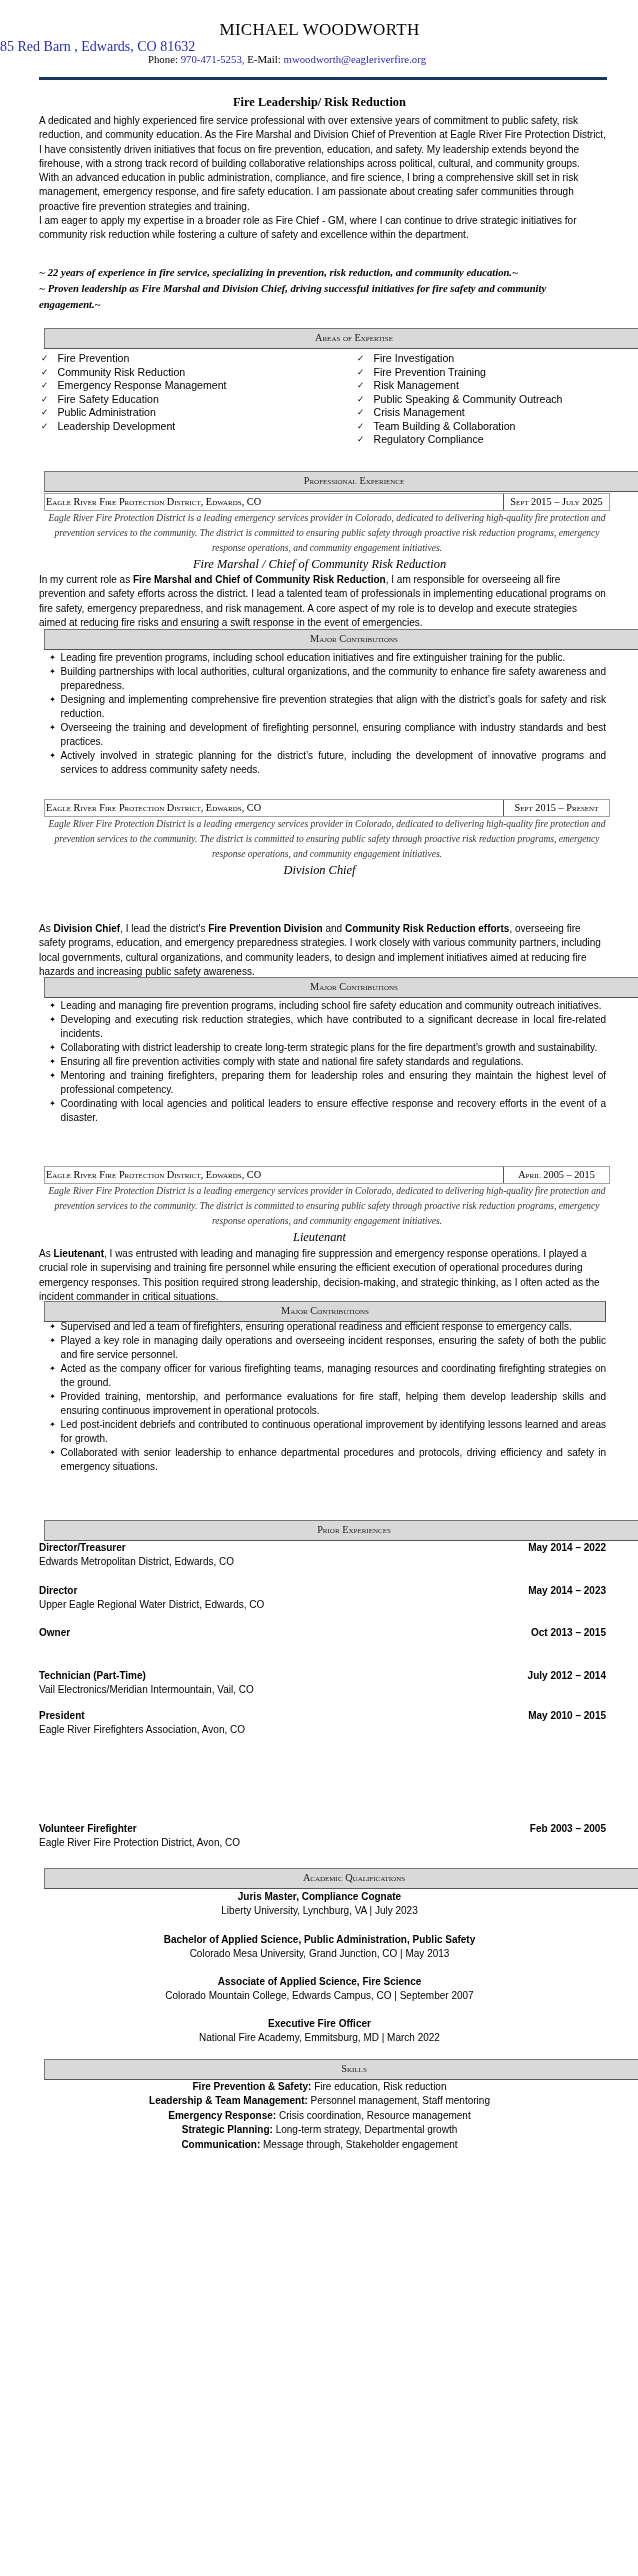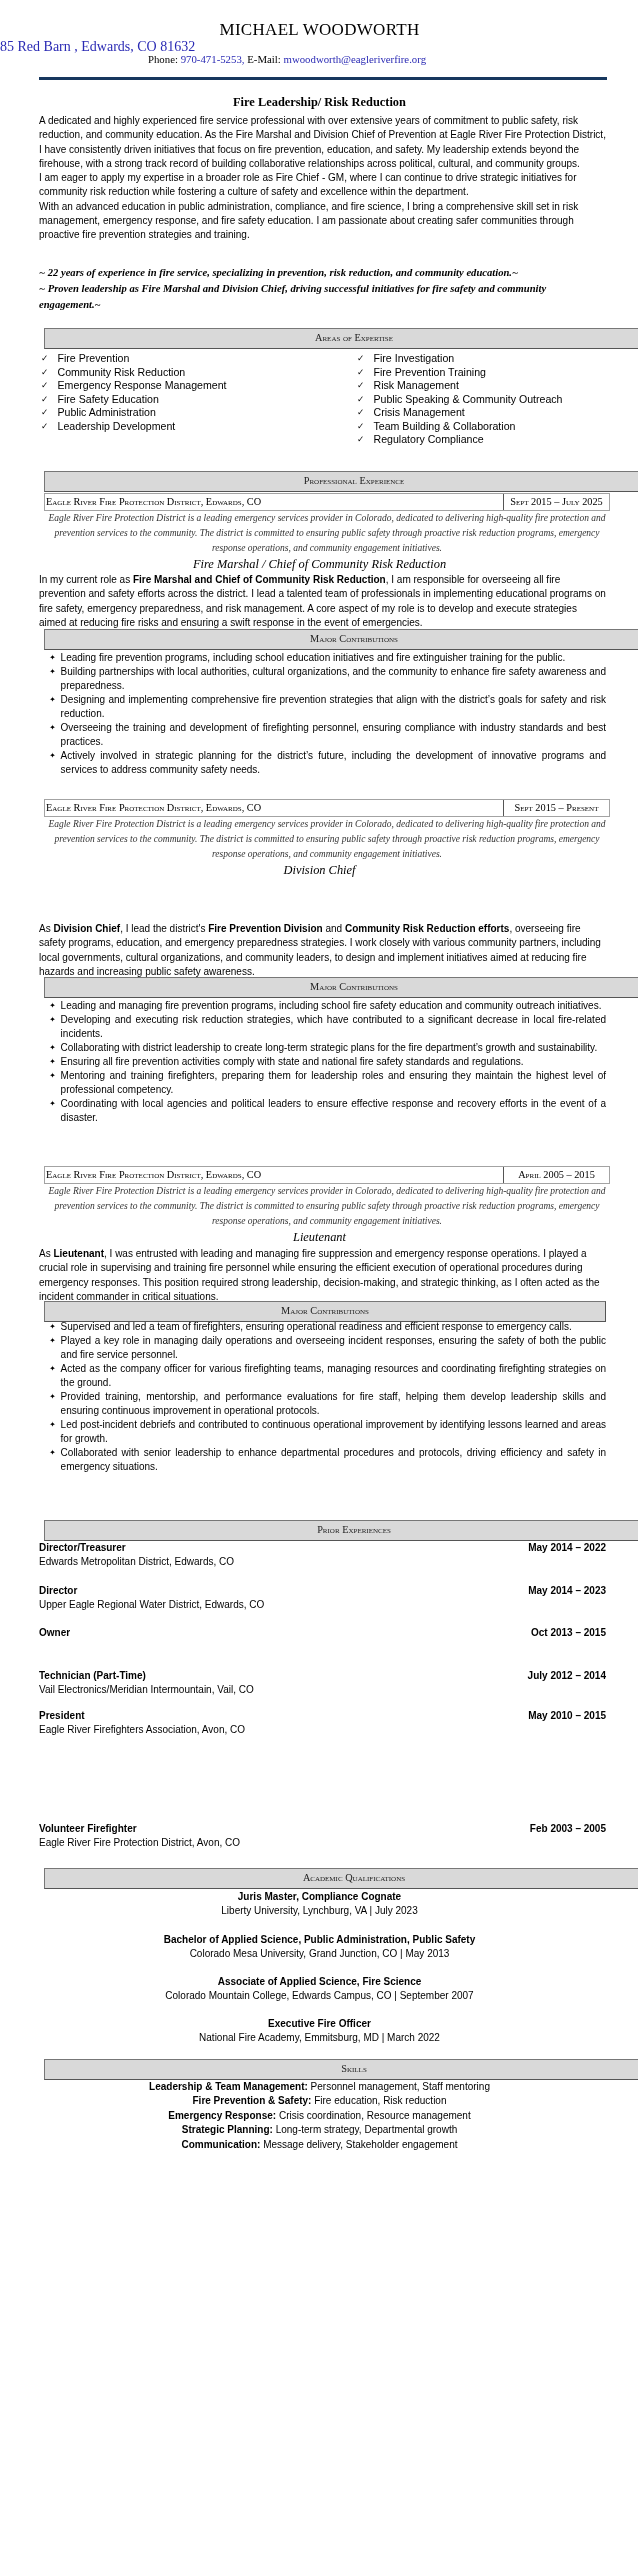--- a/index.html
+++ b/index.html
@@ -62,22 +62,22 @@
   <div class="hdr-addr">85 Red Barn , Edwards, CO 81632</div>
   <div class="hdr-contact">
     <span>Phone: </span><span class="blue">970-471-5253,</span><span> E-Mail: </span><span class="blue">mwoodworth@eagleriverfire.org</span>
   </div>
   <div class="hdr-rule"></div>
 
   <div class="headline">Fire Leadership/ Risk Reduction</div>
 
   <div class="para" style="top:114px;">
     <p>A dedicated and highly experienced fire service professional with over extensive years of commitment to public safety, risk reduction, and community education. As the Fire Marshal and Division Chief of Prevention at Eagle River Fire Protection District, I have consistently driven initiatives that focus on fire prevention, education, and safety. My leadership extends beyond the firehouse, with a strong track record of building collaborative relationships across political, cultural, and community groups.</p>
+    <p>With an advanced education in public administration, compliance, and fire science, I bring a comprehensive skill set in risk management, emergency response, and fire safety education. I am passionate about creating safer communities through proactive fire prevention strategies and training.</p>
     <p>I am eager to apply my expertise in a broader role as Fire Chief - GM, where I can continue to drive strategic initiatives for community risk reduction while fostering a culture of safety and excellence within the department.</p>
-    <p>With an advanced education in public administration, compliance, and fire science, I bring a comprehensive skill set in risk management, emergency response, and fire safety education. I am passionate about creating safer communities through proactive fire prevention strategies and training.</p>
   </div>
 
   <div class="tagline" style="top:265px;">
     <p>~ 22 years of experience in fire service, specializing in prevention, risk reduction, and community education.~</p>
     <p>~ Proven leadership as Fire Marshal and Division Chief, driving successful initiatives for fire safety and community engagement.~</p>
   </div>
 
   <div class="bar" style="top:328px;">Areas of Expertise</div>
   <div class="exp-col" style="left:41px; top:352px;" id="exp-left">
       <div class="exp-item">
@@ -244,21 +244,21 @@
     <div class="deg">Associate of Applied Science, Fire Science</div>
     <div>Colorado Mountain College, Edwards Campus, CO | September 2007</div>
   </div>
   <div class="acad" style="top:2017px;">
     <div class="deg">Executive Fire Officer</div>
     <div>National Fire Academy, Emmitsburg, MD | March 2022</div>
   </div>
 
   <div class="bar" style="top:2059px;">Skills</div>
   <div class="skills" style="top:2080px;" id="skills-list">
+      <div><span class="lbl">Fire Prevention &amp; Safety:</span><span> Fire education, Risk reduction</span></div>
       <div><span class="lbl">Leadership &amp; Team Management:</span><span> Personnel management, Staff mentoring</span></div>
-      <div><span class="lbl">Fire Prevention &amp; Safety:</span><span> Fire education, Risk reduction</span></div>
       <div><span class="lbl">Emergency Response:</span><span> Crisis coordination, Resource management</span></div>
       <div><span class="lbl">Strategic Planning:</span><span> Long-term strategy, Departmental growth</span></div>
-      <div><span class="lbl">Communication:</span><span> Message delivery, Stakeholder engagement</span></div>
+      <div><span class="lbl">Communication:</span><span> Message through, Stakeholder engagement</span></div>
     </div>
 
 </div>
 
 
 </body></html>

